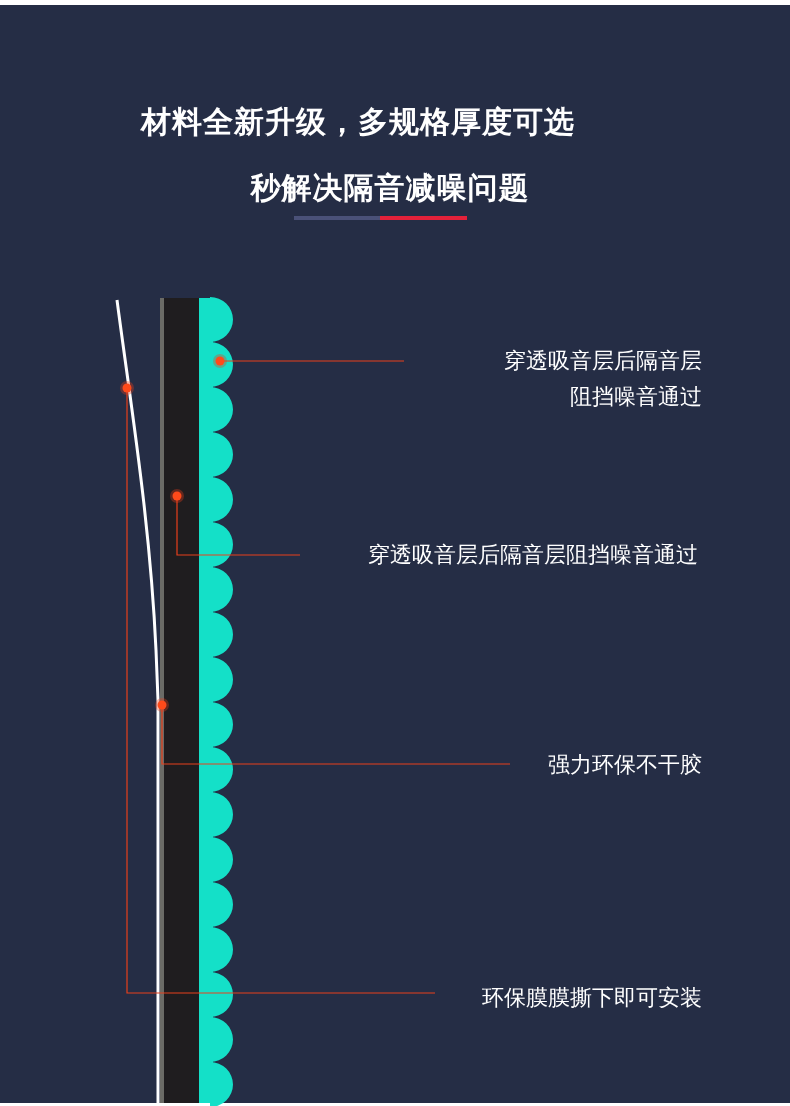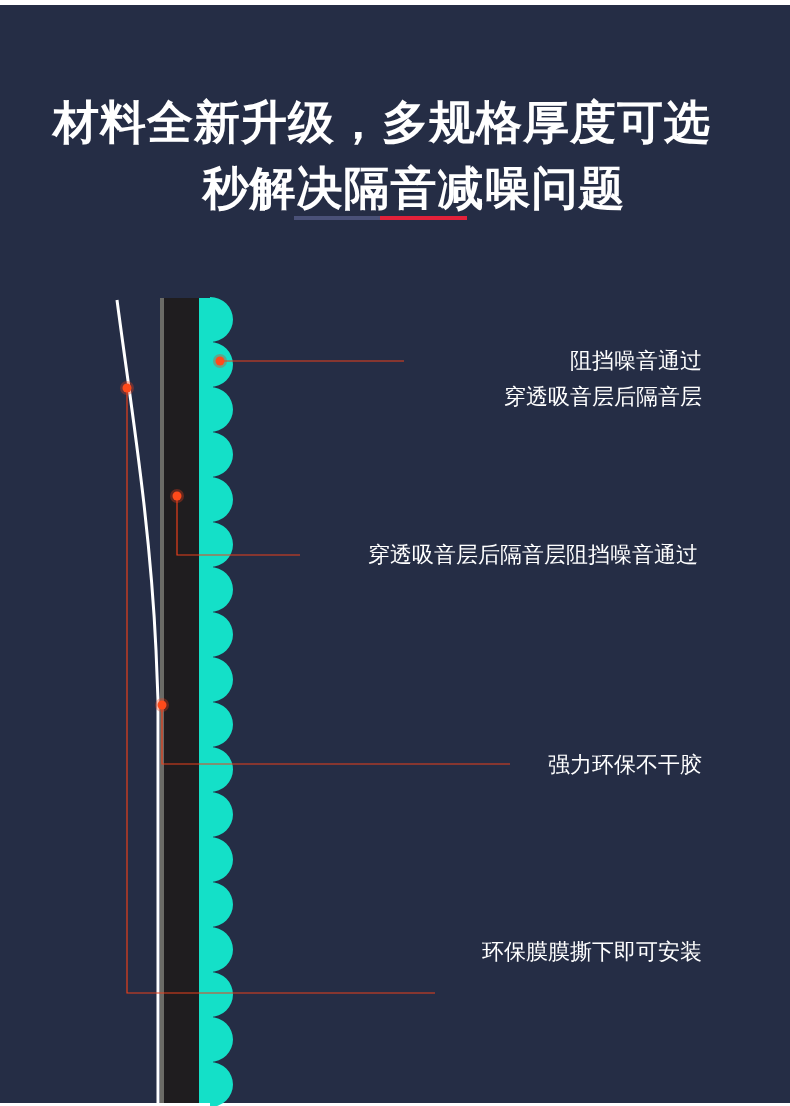--- a/index.html
+++ b/index.html
@@ -1,31 +1,31 @@
 <!DOCTYPE html>
 <html><head>
 <meta charset="utf-8">
 <style>
   html, body { margin:0; padding:0; }
   body { width:790px; height:1106px; background:#ffffff; position:relative; overflow:hidden;
          font-family:"DejaVu Sans", "Liberation Sans", sans-serif; }
   .panel { position:absolute; left:0; top:5px; width:790px; height:1098px; background:#252d45; }
   .title { position:absolute; left:0; width:716px; text-align:center; color:#ffffff; font-weight:bold;
-           font-size:46px; letter-spacing:1px; line-height:56px;padding-left:24px; }
+           font-size:30px; letter-spacing:1px; line-height:56px; }
   .t1 { top:94px; }
   .t2 { top:160px;margin-left:32px; }
   .underline { position:absolute; top:216px; height:4px; }
   .u-left { left:294px; width:86px; background:#4a5178; }
   .u-right { left:380px; width:87px; background:#e3213a; }
   svg.diagram { position:absolute; left:0; top:0; }
   .label { position:absolute; color:#ffffff; font-size:22px; line-height:36px; text-align:right; white-space:nowrap; }
   .l1 { right:88px; top:343px; }
   .l2 { right:92px; top:537px; }
   .l3 { right:88px; top:747px;text-align:center; }
-  .l4 { right:88px; top:934px;font-family:Liberation Serif, serif; }
+  .l4 { right:88px; top:980px;font-family:Liberation Serif, serif; }
 </style>
 </head>
 <body>
 
 <div class="panel"></div>
 
 <div class="title t1">材料全新升级，多规格厚度可选</div>
 <div class="title t2">秒解决隔音减噪问题</div>
 <div class="underline u-left"></div>
 <div class="underline u-right"></div>
@@ -62,18 +62,18 @@
   </g>
 
   <g>
     <polyline points="127,388 127,993 435,993" stroke="#e8401c" stroke-width="1.2" fill="none"></polyline>
     <circle cx="127" cy="388" r="7" fill="#e8401c" opacity="0.35"></circle>
     <circle cx="127" cy="388" r="4.5" fill="#ff4a1a"></circle>
   </g>
 </svg>
 
 <div class="label l1">
+  <div>穿透吸音层后隔音层</div>
   <div>阻挡噪音通过</div>
-  <div>穿透吸音层后隔音层</div>
 </div>
 <div class="label l2">穿透吸音层后隔音层阻挡噪音通过</div>
 <div class="label l3">强力环保不干胶</div>
 <div class="label l4">环保膜膜撕下即可安装</div>
 
 </body></html>

